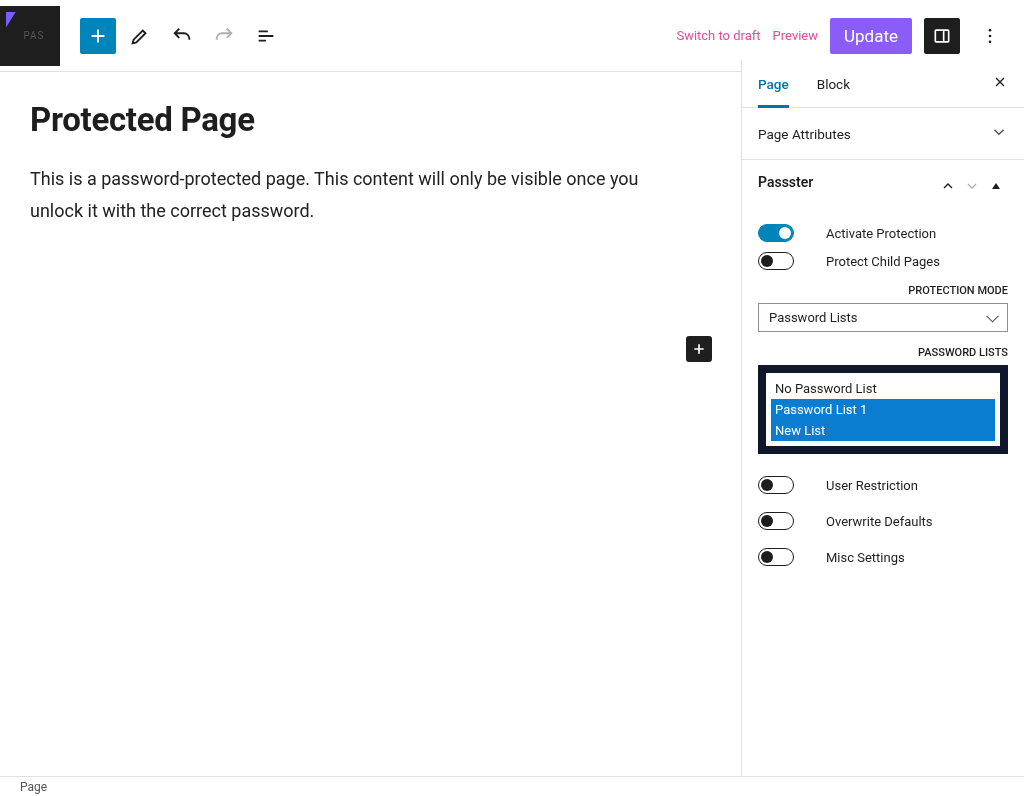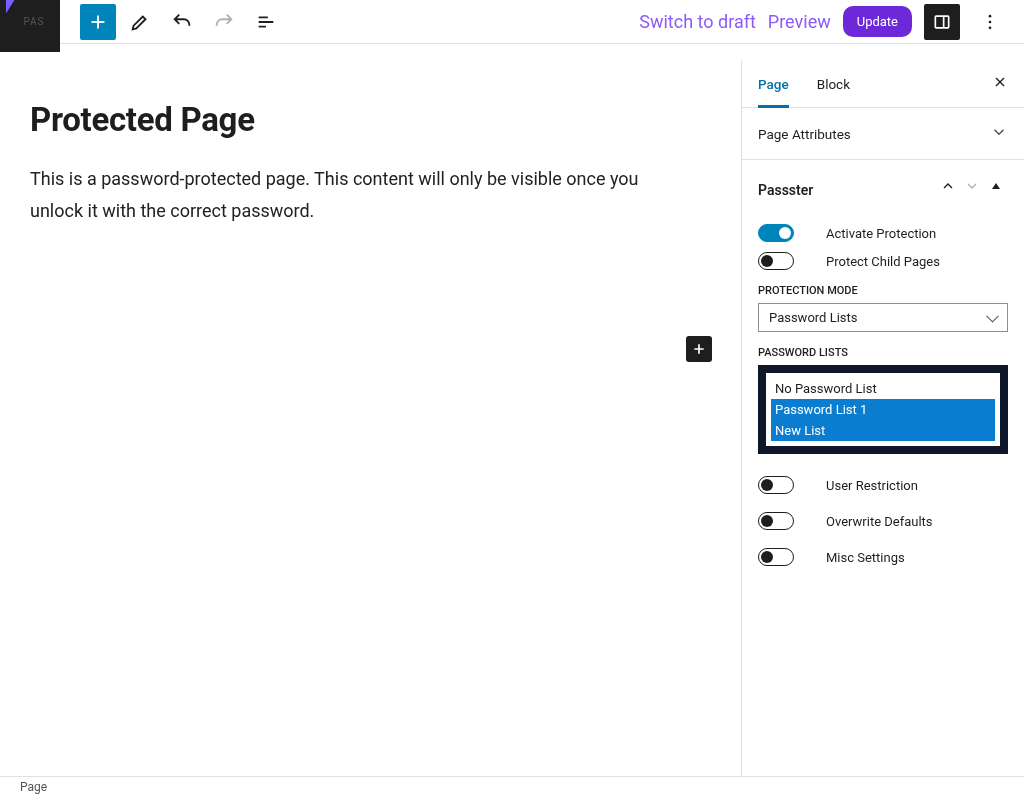--- a/index.html
+++ b/index.html
@@ -1,29 +1,29 @@
 <!DOCTYPE html>
 <html><head>
 <meta charset="utf-8">
 <style>
   * { box-sizing: border-box; margin: 0; padding: 0; }
   body { font-family: -apple-system, BlinkMacSystemFont, "Segoe UI", Roboto, sans-serif; font-size: 13px; color: #1e1e1e; background: #fff; width: 1024px; height: 796px; overflow: hidden; position: relative; }
 
   
-  .top-bar { height: 44px; display: flex; align-items: center; border-bottom: 1px solid #e0e0e0; }
+  .top-bar { height: 72px; display: flex; align-items: center; border-bottom: 1px solid #e0e0e0; }
   .logo-box { width: 60px; height: 60px; background: #1e1e1e; display: flex; align-items: center; justify-content: center; position: relative; }
   .logo-box .accent { position: absolute; left: 6px; top: 6px; width: 10px; height: 16px; background: #7a5cff; clip-path: polygon(0 0, 100% 0, 0 100%); }
   .logo-box .txt { color: #555; font-size: 10px; letter-spacing: 1px; margin-left: 8px; }
   .toolbar-left { display: flex; align-items: center; padding-left: 20px; gap: 6px; }
   .icon-btn { width: 36px; height: 36px; display: flex; align-items: center; justify-content: center; border-radius: 2px; cursor: pointer; }
   .icon-btn.primary { background: #0085ba; color: #fff; }
   .icon-btn svg { width: 22px; height: 22px; }
   .toolbar-right { margin-left: auto; display: flex; align-items: center; gap: 12px; padding-right: 16px; }
-  .link-btn { color: #8b5cf6; font-size: 18px; cursor: pointer; }
-  .update-btn { background: #6d28d9; color: #fff; padding: 8px 14px; border-radius: 10px; font-size: 13px; cursor: pointer; }
+  .link-btn { color: #ec4899; font-size: 13px; cursor: pointer; }
+  .update-btn { background: #8b5cf6; color: #fff; padding: 8px 14px; border-radius: 2px; font-size: 17px; cursor: pointer; }
   .square-btn { width: 36px; height: 36px; background: #1e1e1e; color: #fff; display: flex; align-items: center; justify-content: center; border-radius: 2px; cursor: pointer; }
   .more-dots { width: 36px; height: 36px; display: flex; align-items: center; justify-content: center; cursor: pointer; }
 
   
   .editor-area { position: absolute; top: 60px; left: 0; right: 283px; bottom: 20px; overflow: auto; }
   .content { max-width: 700px; padding: 40px 30px; }
   .page-title { font-size: 33px; font-weight: 700; margin-bottom: 24px; letter-spacing: -0.3px; }
   .page-body { font-size: 18px; line-height: 1.8; color: #222; }
   .add-block { position: absolute; top: 276px; left: 686px; width: 26px; height: 26px; background: #1e1e1e; color: #fff; border-radius: 3px; display: flex; align-items: center; justify-content: center; cursor: pointer; }
 
@@ -32,32 +32,32 @@
   .tabs { display: flex; align-items: center; height: 48px; border-bottom: 1px solid #e0e0e0; padding: 0 16px; position: relative; }
   .tab { padding: 0 0 0 0; margin-right: 28px; font-size: 13.5px; color: #1e1e1e; cursor: pointer; height: 48px; display: flex; align-items: center; }
   .tab.active { color: #0073aa; font-weight: 500; box-shadow: inset 0 -3px 0 #0073aa; }
   .tabs .close { margin-left: auto; font-size: 18px; cursor: pointer; }
 
   .panel { border-bottom: 1px solid #e0e0e0; }
   .panel-header { display: flex; align-items: center; justify-content: space-between; padding: 15px 16px; cursor: pointer; font-size: 13.5px; }
   .panel-header .chev { color: #555; }
 
   .passster-panel { padding: 6px 16px 18px; }
-  .passster-title-row { display: flex; align-items: flex-end; padding: 14px 16px 10px; font-weight: 600; font-size: 14px; }
+  .passster-title-row { display: flex; align-items: flex-start; padding: 14px 16px 10px; font-weight: 600; font-size: 14px; }
   .passster-title-row .spacer { flex: 1; }
   .mini-icon { width: 24px; height: 24px; display: flex; align-items: center; justify-content: center; cursor: pointer; color: #1e1e1e; }
 
   .toggle-row { display: flex; align-items: center; gap: 32px; margin: 10px 0; }
   .toggle { width: 36px; height: 18px; border-radius: 10px; position: relative; cursor: pointer; border:1px solid #1e1e1e; }
   .toggle .knob { width: 12px; height: 12px; border-radius: 50%; background: #1e1e1e; position: absolute; top: 2px; left: 2px; }
   .toggle.on { background: #0085ba; border-color:#0085ba; }
   .toggle.on .knob { background: #fff; left: auto; right: 2px; }
   .toggle-label { font-size: 13px; }
 
-  .field-label { font-size: 11px; text-transform: uppercase; color: #1e1e1e; margin-top: 14px; margin-bottom: 6px; font-weight:500; }
+  .field-label { font-size: 11px; text-transform: uppercase; color: #1e1e1e; margin-top: 14px; margin-bottom: 6px; font-weight:500;text-align:right; }
   .select { width: 100%; border: 1px solid #8c8f94; padding: 6px 28px 6px 10px; font-size: 13px; background: #fff; position: relative; cursor: pointer; }
   .select::after { content: ""; position: absolute; right: 10px; top: 50%; width: 8px; height: 8px; border-right: 1.5px solid #555; border-bottom: 1.5px solid #555; transform: translateY(-70%) rotate(45deg); }
 
   .listbox { width: 100%; border: 8px solid #0f172a; margin-top: 6px; padding: 5px; background: #fff; }
   .listbox .opt { padding: 3px 4px; font-size: 13px; cursor: pointer; }
   .listbox .opt.selected { background: #0a7dd1; color: #fff; }
 
   
   .footer { position: absolute; left: 0; right: 0; bottom: 0; height: 20px; border-top: 1px solid #e0e0e0; background:#fff; font-size: 12px; padding-left: 20px; display:flex; align-items:center; color:#555; }
 </style>

